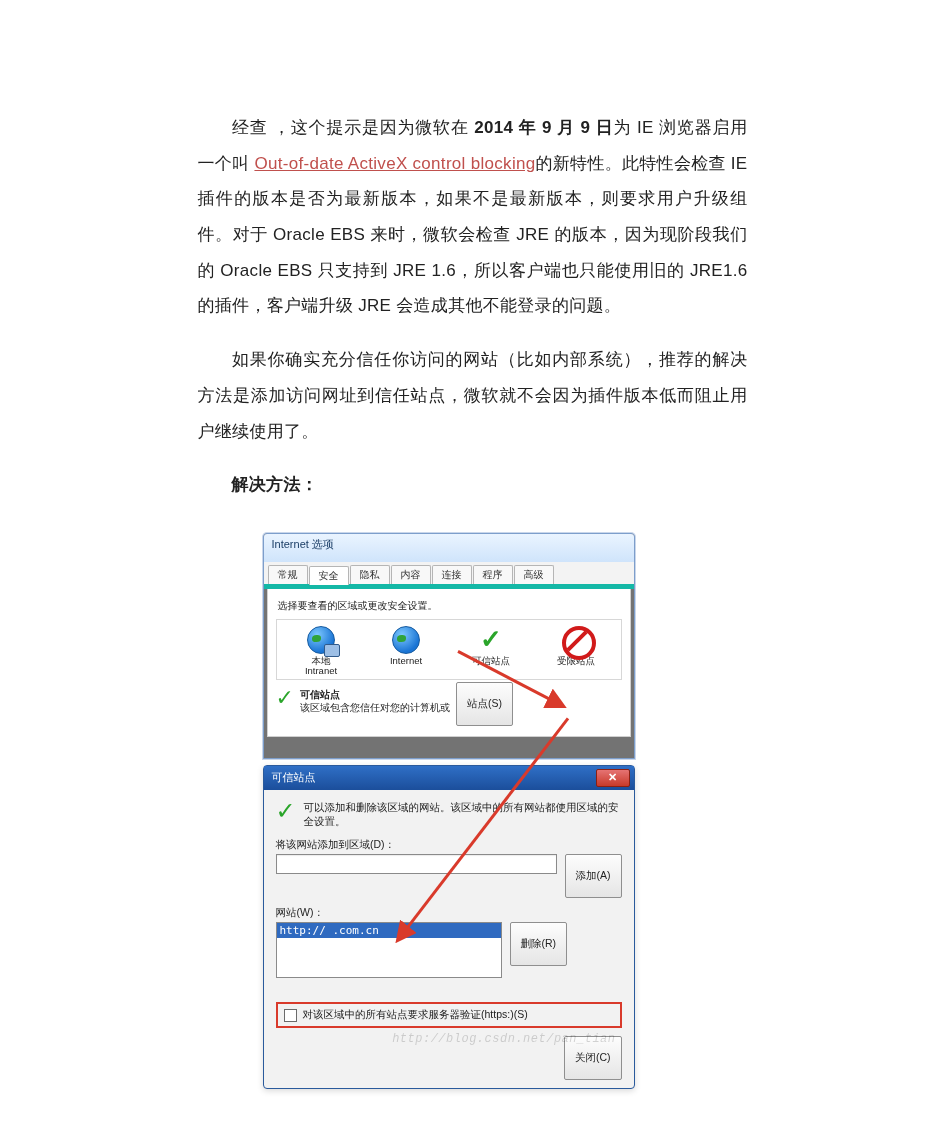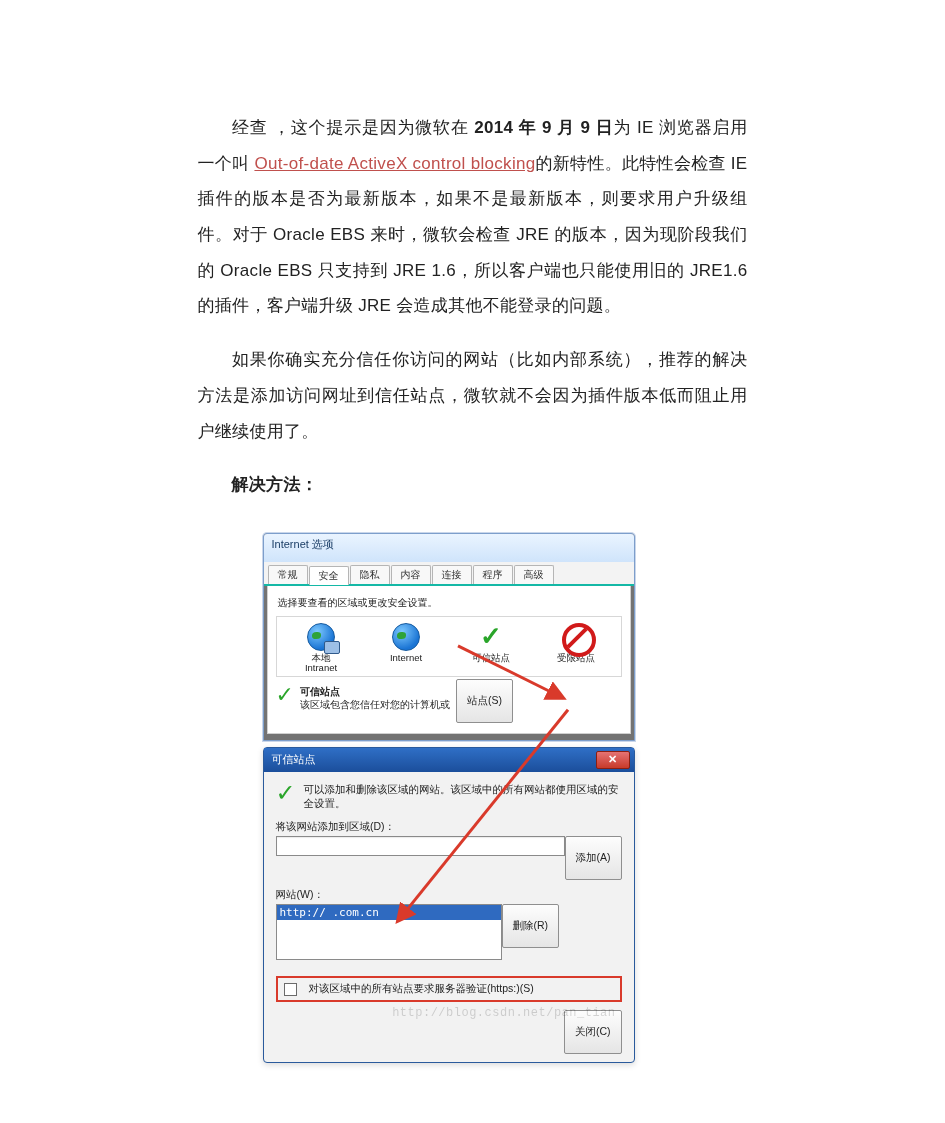--- a/index.html
+++ b/index.html
@@ -5,24 +5,24 @@
   html,body{margin:0;padding:0;background:#fff;font-family:"Microsoft YaHei","SimSun",Arial,sans-serif;color:#222;}
   .page{width:786px;min-height:1123px;box-sizing:border-box;padding:110px 118px 60px 118px;margin:0 auto;position:relative;}
   .para{font-size:17px;line-height:2.1;letter-spacing:.3px;text-align:justify;margin:0 0 18px 0;}
   .para .indent{display:inline-block;width:2em;}
   .bold{font-weight:700;}
   .link{color:#c0504d;text-decoration:underline;}
   .figure{margin:30px 0 0 65px;position:relative;width:380px;}
   
   .dlg1{width:370px;border:1px solid #7d9ecb;border-radius:4px 4px 0 0;background:#737373;overflow:hidden;font-size:11px;box-shadow:0 0 0 1px #c9d6ea;}
   .titlebar{height:22px;background:linear-gradient(#eaf4ff,#cfe4fb);color:#1a3d66;padding:3px 8px;font-size:11px;}
-  .tabs{display:flex;background:#f3f3f3;padding:3px 18px 0 4px;border-bottom:2px solid #14b8a6;}
+  .tabs{display:flex;background:#f3f3f3;padding:3px 18px 0 4px;border-bottom:5px solid #14b8a6;}
   .tab{border:1px solid #b5b5b5;border-bottom:none;padding:2px 9px;font-size:10px;background:#f8f8f8;margin-right:1px;border-radius:2px 2px 0 0;color:#333;cursor:default;}
   .tab.active{background:#fff;position:relative;top:1px;}
-  .body1{background:#fff;padding:8px 8px 10px 8px;border:1px solid #d0d0d0;border-top:none;margin:0 3px 6px 3px;}
+  .body1{background:#fff;padding:8px 8px 10px 8px;border:1px solid #d0d0d0;border-top:none;margin:0 3px 21px 3px;}
   .zones-label{font-size:10px;margin:2px 0 6px 2px;}
   .zones{display:flex;gap:0;border:1px solid #d7d7d7;padding:6px 2px 2px 2px;background:#fff;}
   .zone{flex:1;text-align:center;font-size:9.5px;color:#222;}
   .zone .ic{width:28px;height:28px;margin:0 auto 2px auto;}
   .zone .name{line-height:1.1;}
   .chosen{margin-top:8px;display:flex;align-items:flex-start;gap:6px;}
   .chosen .check{color:#2aa52a;font-size:22px;line-height:.9;}
   .chosen .txt{font-size:10px;line-height:1.35;}
   .chosen .txt .t1{font-weight:700;}
   .sites-btn{float:right;margin-top:-6px;}
@@ -30,29 +30,29 @@
   
   .dlg2{position:relative;margin-top:6px;width:370px;border:1px solid #2a5a9c;border-radius:4px;background:#f2f2f2;font-size:11px;z-index:2;box-shadow:0 2px 6px rgba(0,0,0,.15);}
   .title2{height:24px;background:linear-gradient(#2f6fc6,#1b4e9b);display:flex;align-items:center;justify-content:space-between;padding:0 4px 0 8px;}
   .title2 .t{color:#fff;font-size:11px;}
   .closex{width:32px;height:16px;background:linear-gradient(#e57373,#c83a2a);border:1px solid #8b1f12;border-radius:2px;display:flex;align-items:center;justify-content:center;color:#fff;font-size:11px;font-weight:700;}
   .body2{padding:10px 12px 8px 12px;}
   .introw{display:flex;gap:8px;align-items:flex-start;margin-bottom:10px;}
   .introw .check2{color:#2aa52a;font-size:24px;line-height:.9;}
   .introw .itxt{font-size:10.5px;line-height:1.35;}
   .fldlabel{font-size:10.5px;margin:4px 0 2px 0;}
-  .row{display:flex;align-items:flex-start;}
+  .row{display:flex;gap:8px;align-items:flex-start;}
   .txtinput{flex:1;height:18px;border:1px solid #8a8a8a;background:#fff;box-shadow:inset 0 1px 1px rgba(0,0,0,.08);}
   .listbox{width:224px;height:54px;border:1px solid #8a8a8a;background:#fff;overflow:hidden;}
   .listbox .selrow{background:#2f6ac0;color:#fff;font-size:11px;padding:1px 3px;font-family:Consolas,monospace;}
-  .checkline{border:2px solid #d93a2b;padding:4px 6px;margin-top:16px;display:flex;align-items:center;gap:12px;}
+  .checkline{border:2px solid #d93a2b;padding:4px 6px;margin-top:24px;display:flex;align-items:center;gap:6px;}
   .cbox{width:11px;height:11px;border:1px solid #6b6b6b;background:#fff;}
   .checkline .ctxt{font-size:10.5px;}
   .closerow{display:flex;justify-content:flex-end;margin-top:8px;}
-  .watermark{position:absolute;right:18px;bottom:42px;color:rgba(0,0,0,.16);font-size:12px;font-family:"Courier New",monospace;letter-spacing:.5px;pointer-events:none;}
+  .watermark{position:absolute;right:18px;bottom:42px;color:rgba(0,0,0,.16);font-size:12px;font-family:"Courier New",monospace;letter-spacing:.5px;font-style:italic;pointer-events:none;}
   
   .ic-globe{width:26px;height:26px;border-radius:50%;background:radial-gradient(circle at 35% 30%,#7ec9ff 0%,#1a74d4 70%);border:1px solid #145aa0;position:relative;}
   .ic-globe.mini{width:26px;height:26px;}
   .ic-globe::before{content:"";position:absolute;left:4px;top:8px;width:9px;height:7px;background:#2fa33a;border-radius:50% 40% 50% 40%;}
   .ic-globe .sub{position:absolute;right:-6px;bottom:-4px;width:14px;height:11px;}
   .sub.monitor{background:#9dbfe6;border:1px solid #315a8b;border-radius:2px;}
   .ic-no{width:26px;height:26px;border-radius:50%;border:4px solid #d11a1a;position:relative;background:#fff;}
   .ic-no::after{content:"";position:absolute;left:-2px;top:9px;width:26px;height:4px;background:#d11a1a;transform:rotate(-45deg);}
   
   .arrows{position:absolute;left:0;top:0;width:100%;height:100%;pointer-events:none;z-index:5;}

